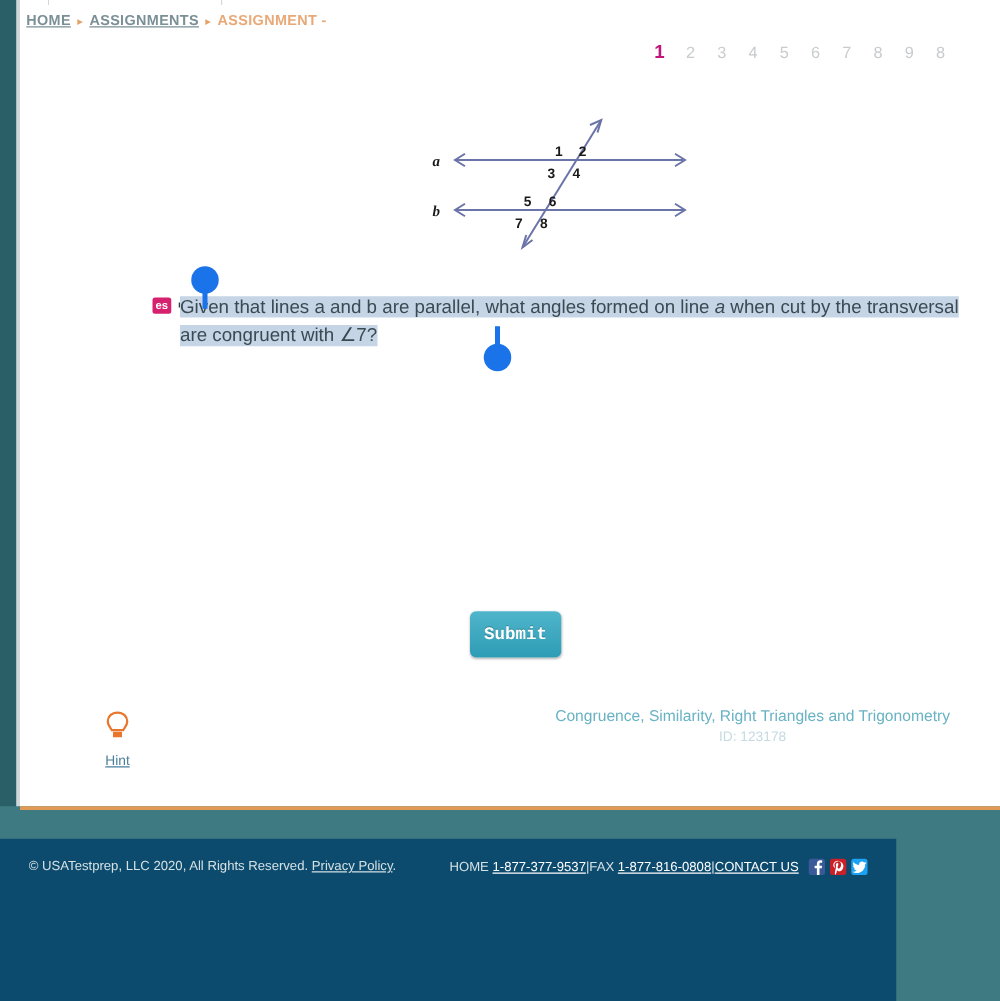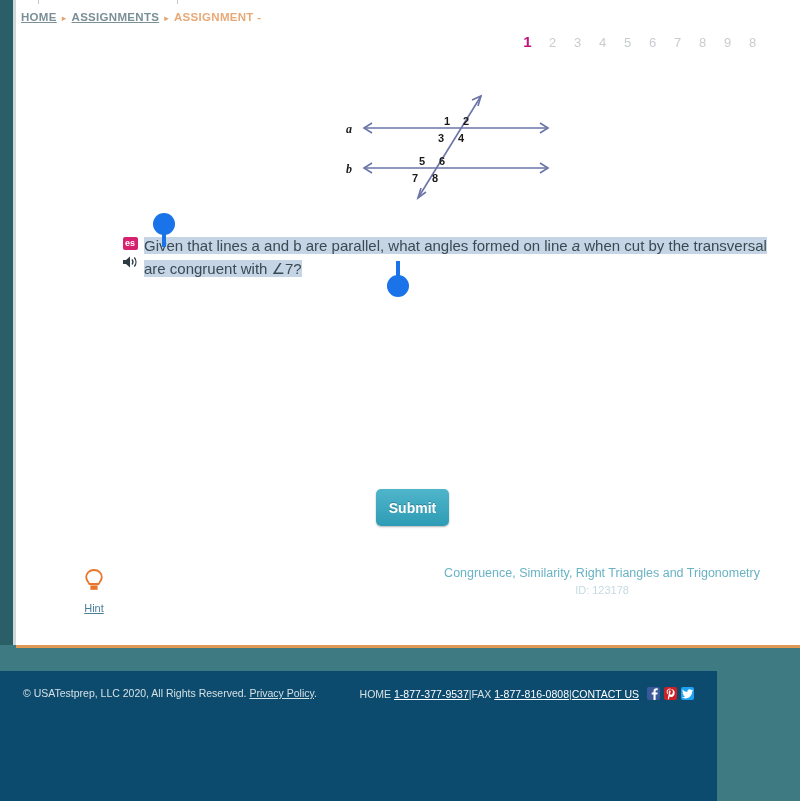--- a/index.html
+++ b/index.html
@@ -124,21 +124,20 @@
     top: 234px;
     width: 670px;
   }
   .q-icons {
     position: absolute;
     left: 0;
     top: 3px;
     display: flex;
     align-items: center;
     gap: 5px;
-    flex-direction: column;
   }
   .es-badge {
     width: 15px;
     height: 13px;
     background: #d6216f;
     color: #ffffff;
     font-size: 9px;
     font-weight: bold;
     line-height: 13px;
     text-align: center;
@@ -216,21 +215,21 @@
     left: 360px;
     top: 489px;
     width: 73px;
     height: 37px;
     border: none;
     border-radius: 5px;
     background: linear-gradient(#4fb5cb, #2e9cb5);
     color: #ffffff;
     font-size: 14px;
     font-weight: bold;
-    font-family: Liberation Sans, sans-serif;
+    font-family: Liberation Mono, monospace;
     cursor: pointer;
     box-shadow: 0 1px 2px rgba(0,0,0,0.3);
     text-shadow: 0 -1px 0 rgba(0,0,0,0.25);
   }
 
   
   .hint-block {
     position: absolute;
     left: 53px;
     top: 568px;

